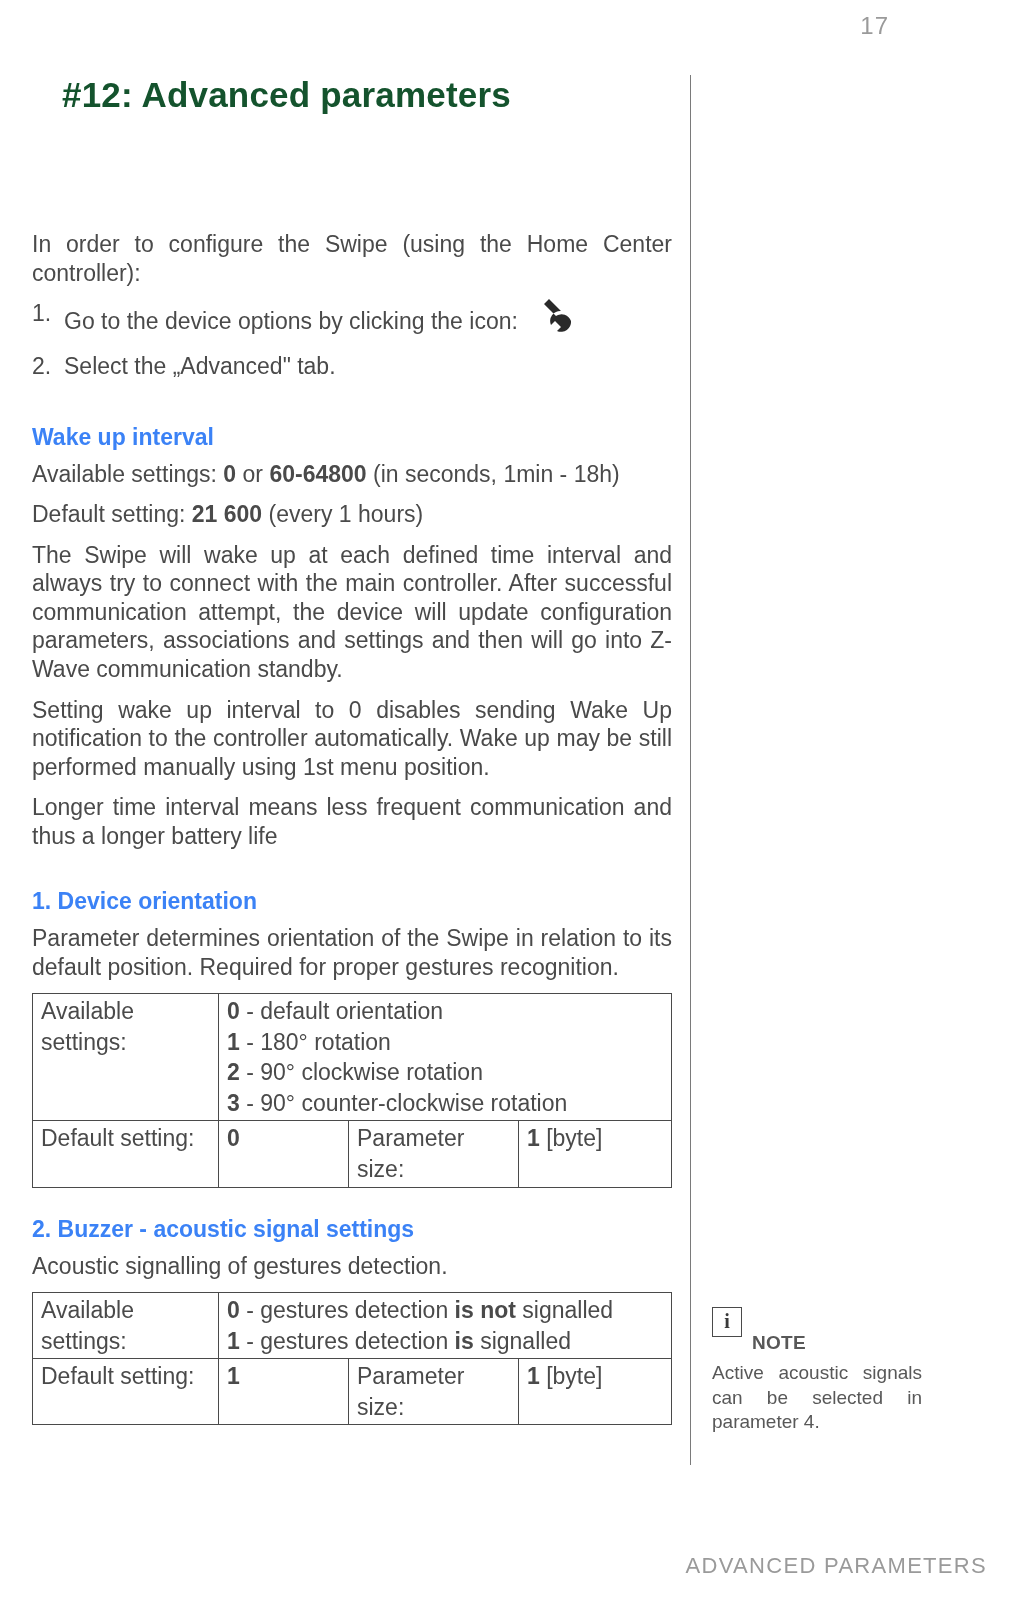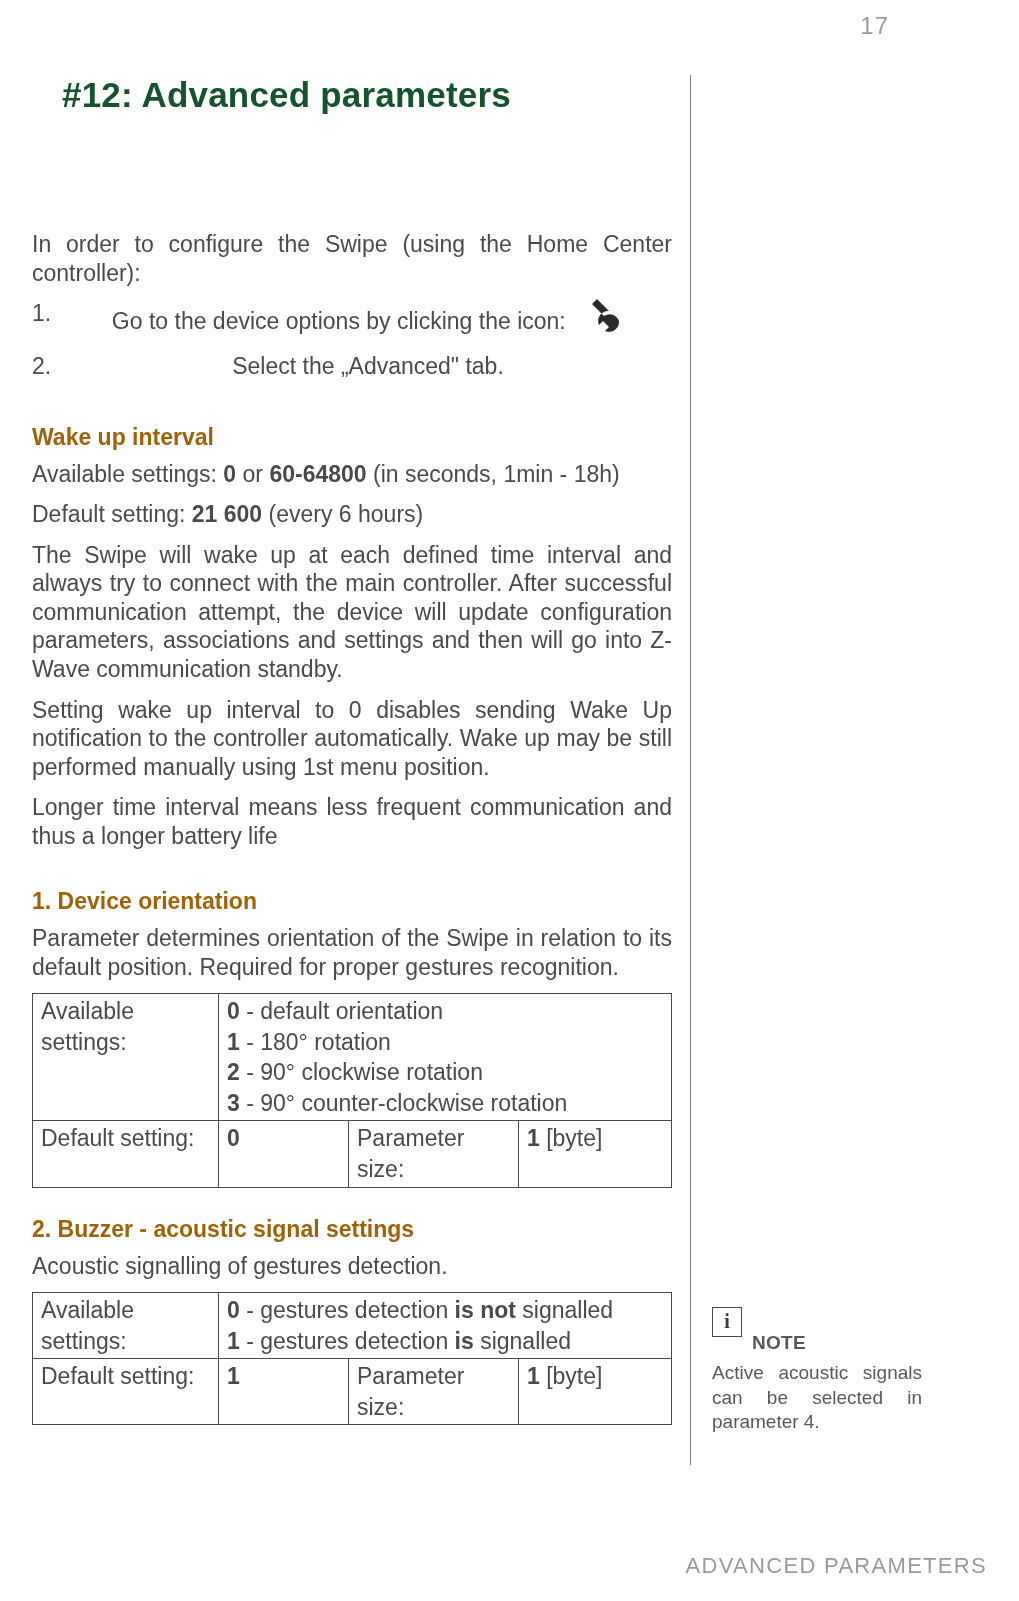--- a/index.html
+++ b/index.html
@@ -60,39 +60,38 @@
     margin: 8px 0 42px 0;
   }
   ol.steps li {
     counter-increment: step;
     font-size: 23px;
     line-height: 1.28;
     color: #4a4a4a;
     position: relative;
     padding-left: 32px;
     margin-bottom: 6px;
-    text-align: center;
   }
   ol.steps li::before {
     content: counter(step) ".";
     position: absolute;
     left: 0;
     top: 0;
   }
   .wrench {
     display: inline-block;
     vertical-align: middle;
     margin-left: 10px;
     position: relative;
     top: -2px;
   }
   .subhead {
     font-size: 23px;
     font-weight: 700;
-    color: #a16207;
+    color: #3b82f6;
     margin-bottom: 9px;
   }
   .para { margin-bottom: 12px; }
   .block { margin-bottom: 38px; }
   .bold { font-weight: 700; }
 
   table.param {
     width: 100%;
     border-collapse: collapse;
     font-size: 23px;
@@ -178,21 +177,21 @@
     </ol>
 
     <div class="block">
       <div class="subhead">Wake up interval</div>
 
       <p class="body-text para">
         <span>Available settings: </span><span class="bold">0</span><span> or </span><span class="bold">60-64800</span><span> (in seconds, 1min - 18h)</span>
       </p>
 
       <p class="body-text para">
-        <span>Default setting: </span><span class="bold">21 600</span><span> (every 6 hours)</span>
+        <span>Default setting: </span><span class="bold">21 600</span><span> (every 1 hours)</span>
       </p>
 
       <p class="body-text para">The Swipe will wake up at each defined time interval and always try to connect with the main controller. After successful communication attempt, the device will update configuration parameters, associations and settings and then will go into Z-Wave communication standby.</p>
       <p class="body-text para">Setting wake up interval to 0 disables sending Wake Up notification to the controller automatically. Wake up may be still performed manually using 1st menu position.</p>
       <p class="body-text">Longer time interval  means less frequent communication and thus a longer battery life</p>
     </div>
 
     <div class="block" style="margin-bottom:28px;">
       <div class="subhead">1. Device orientation</div>
       <p class="body-text">Parameter determines orientation of the Swipe in relation to its default position. Required for proper gestures recognition.</p>

